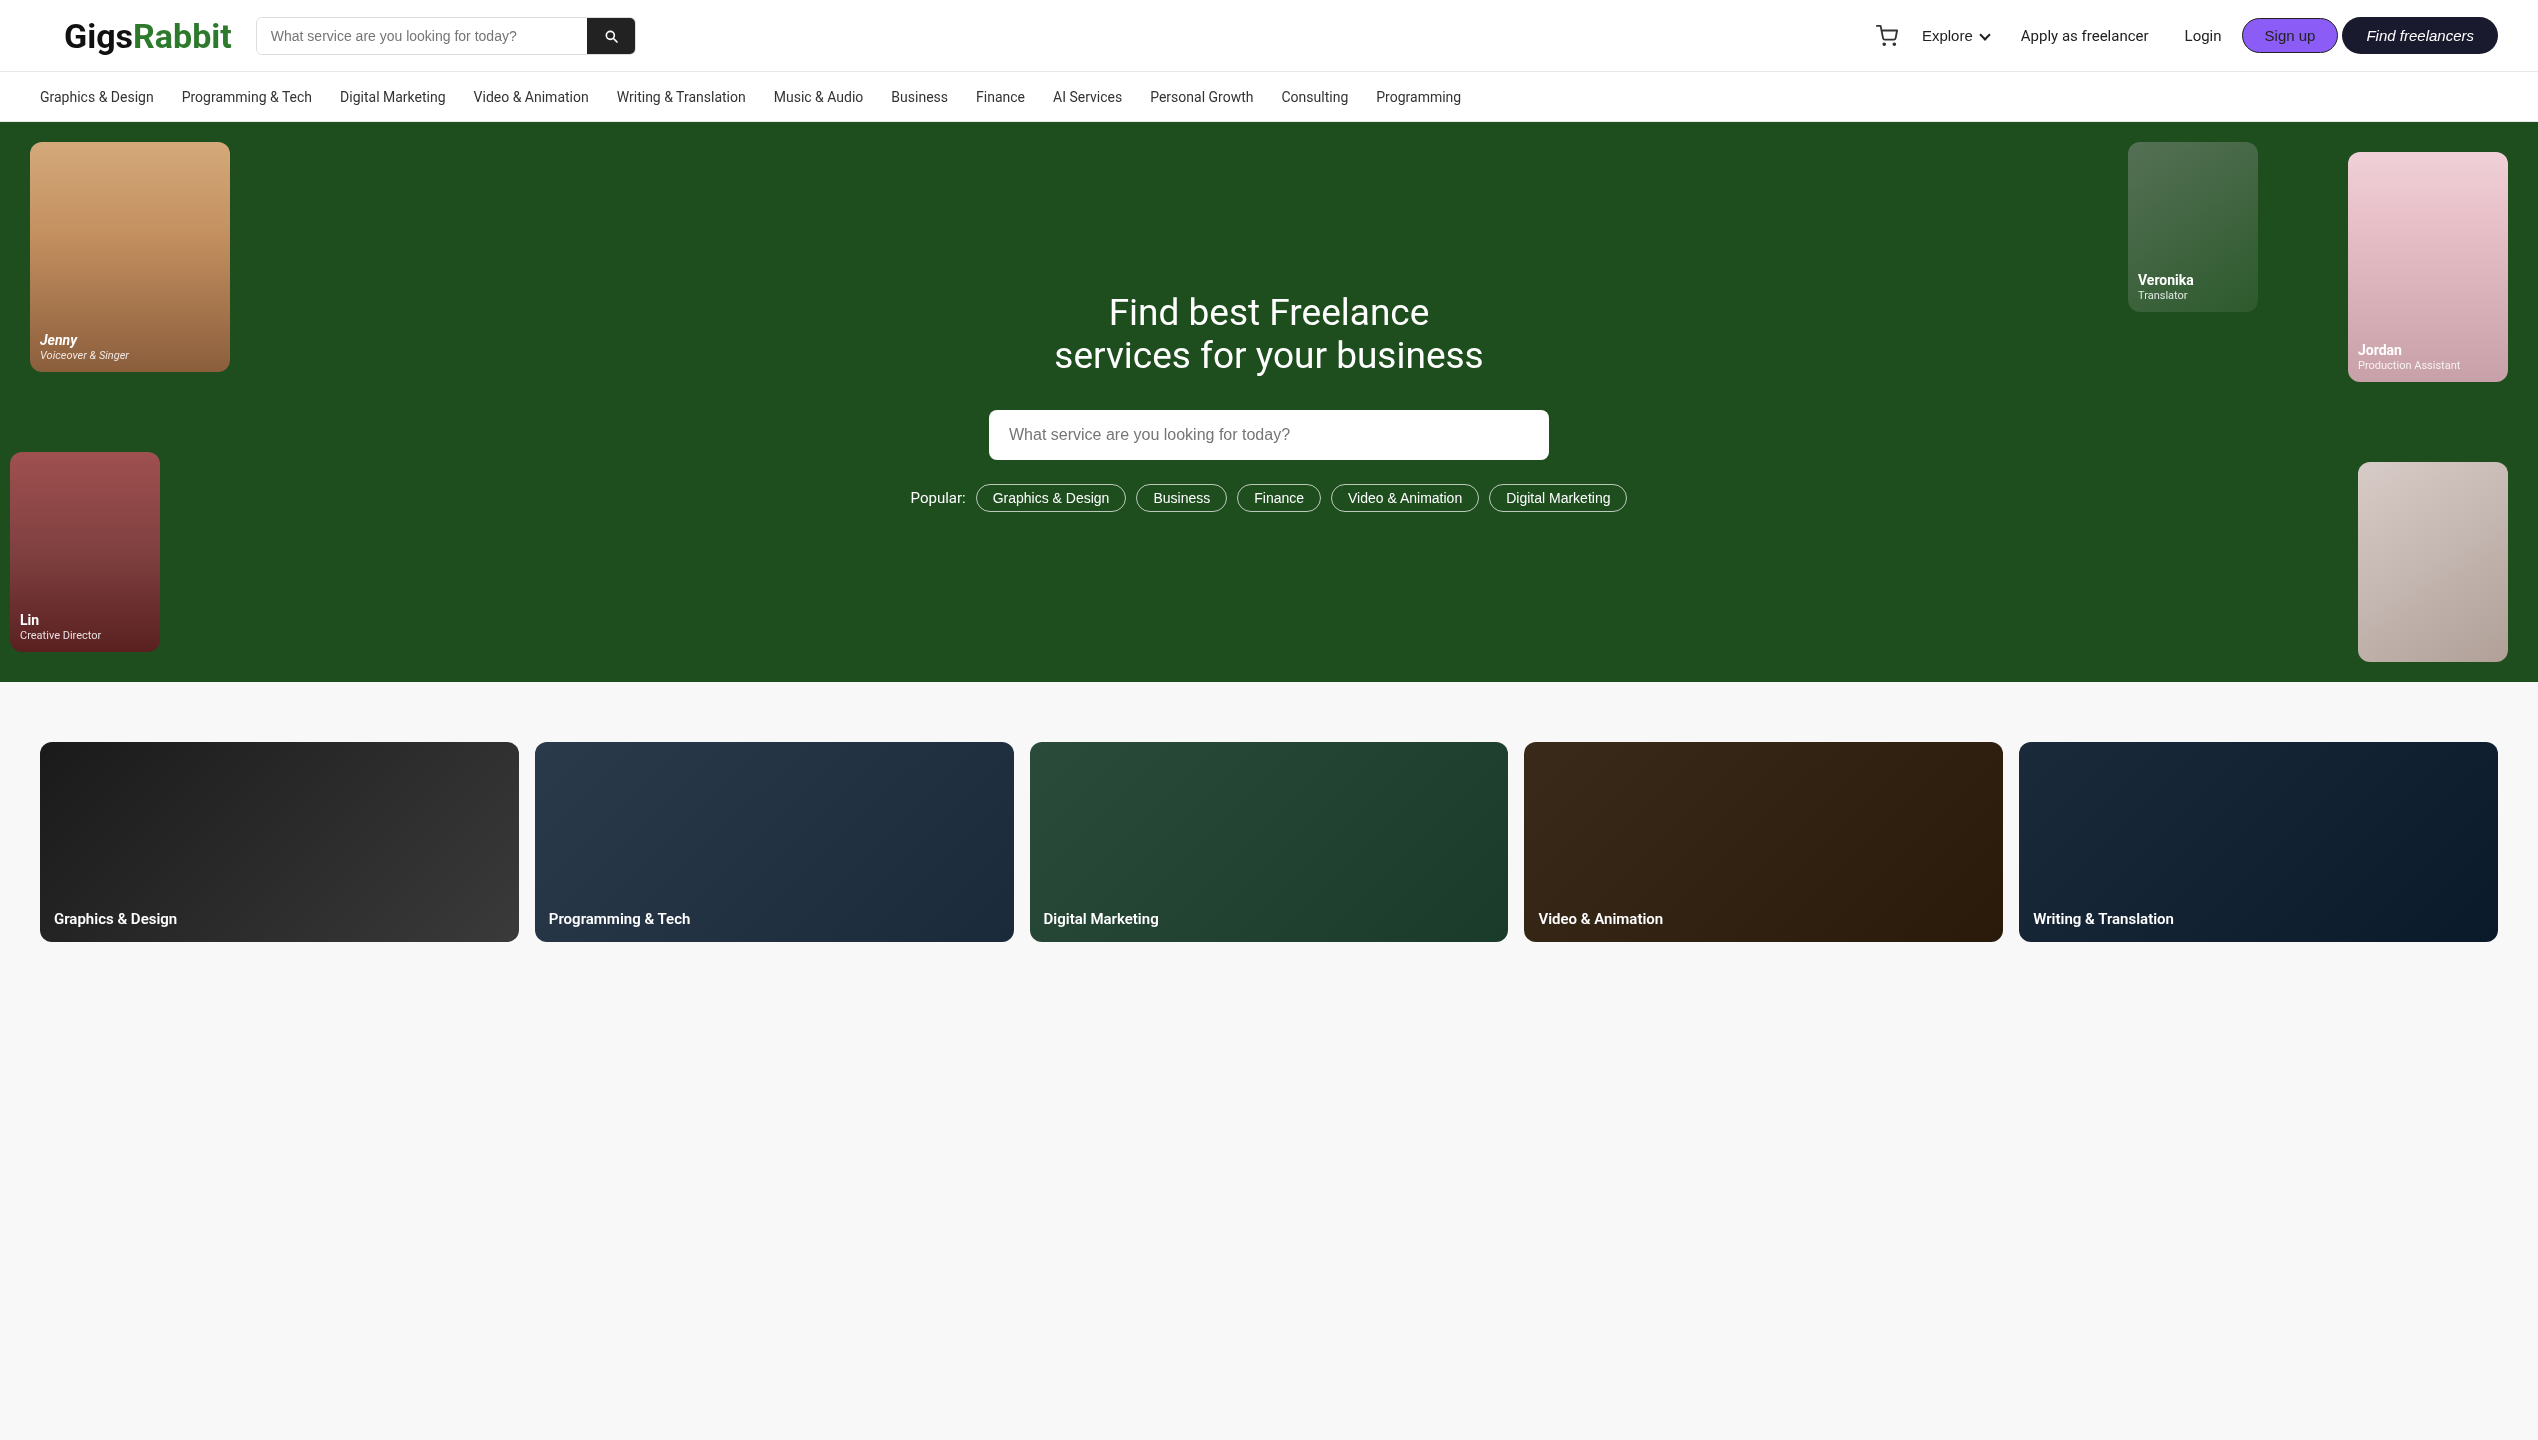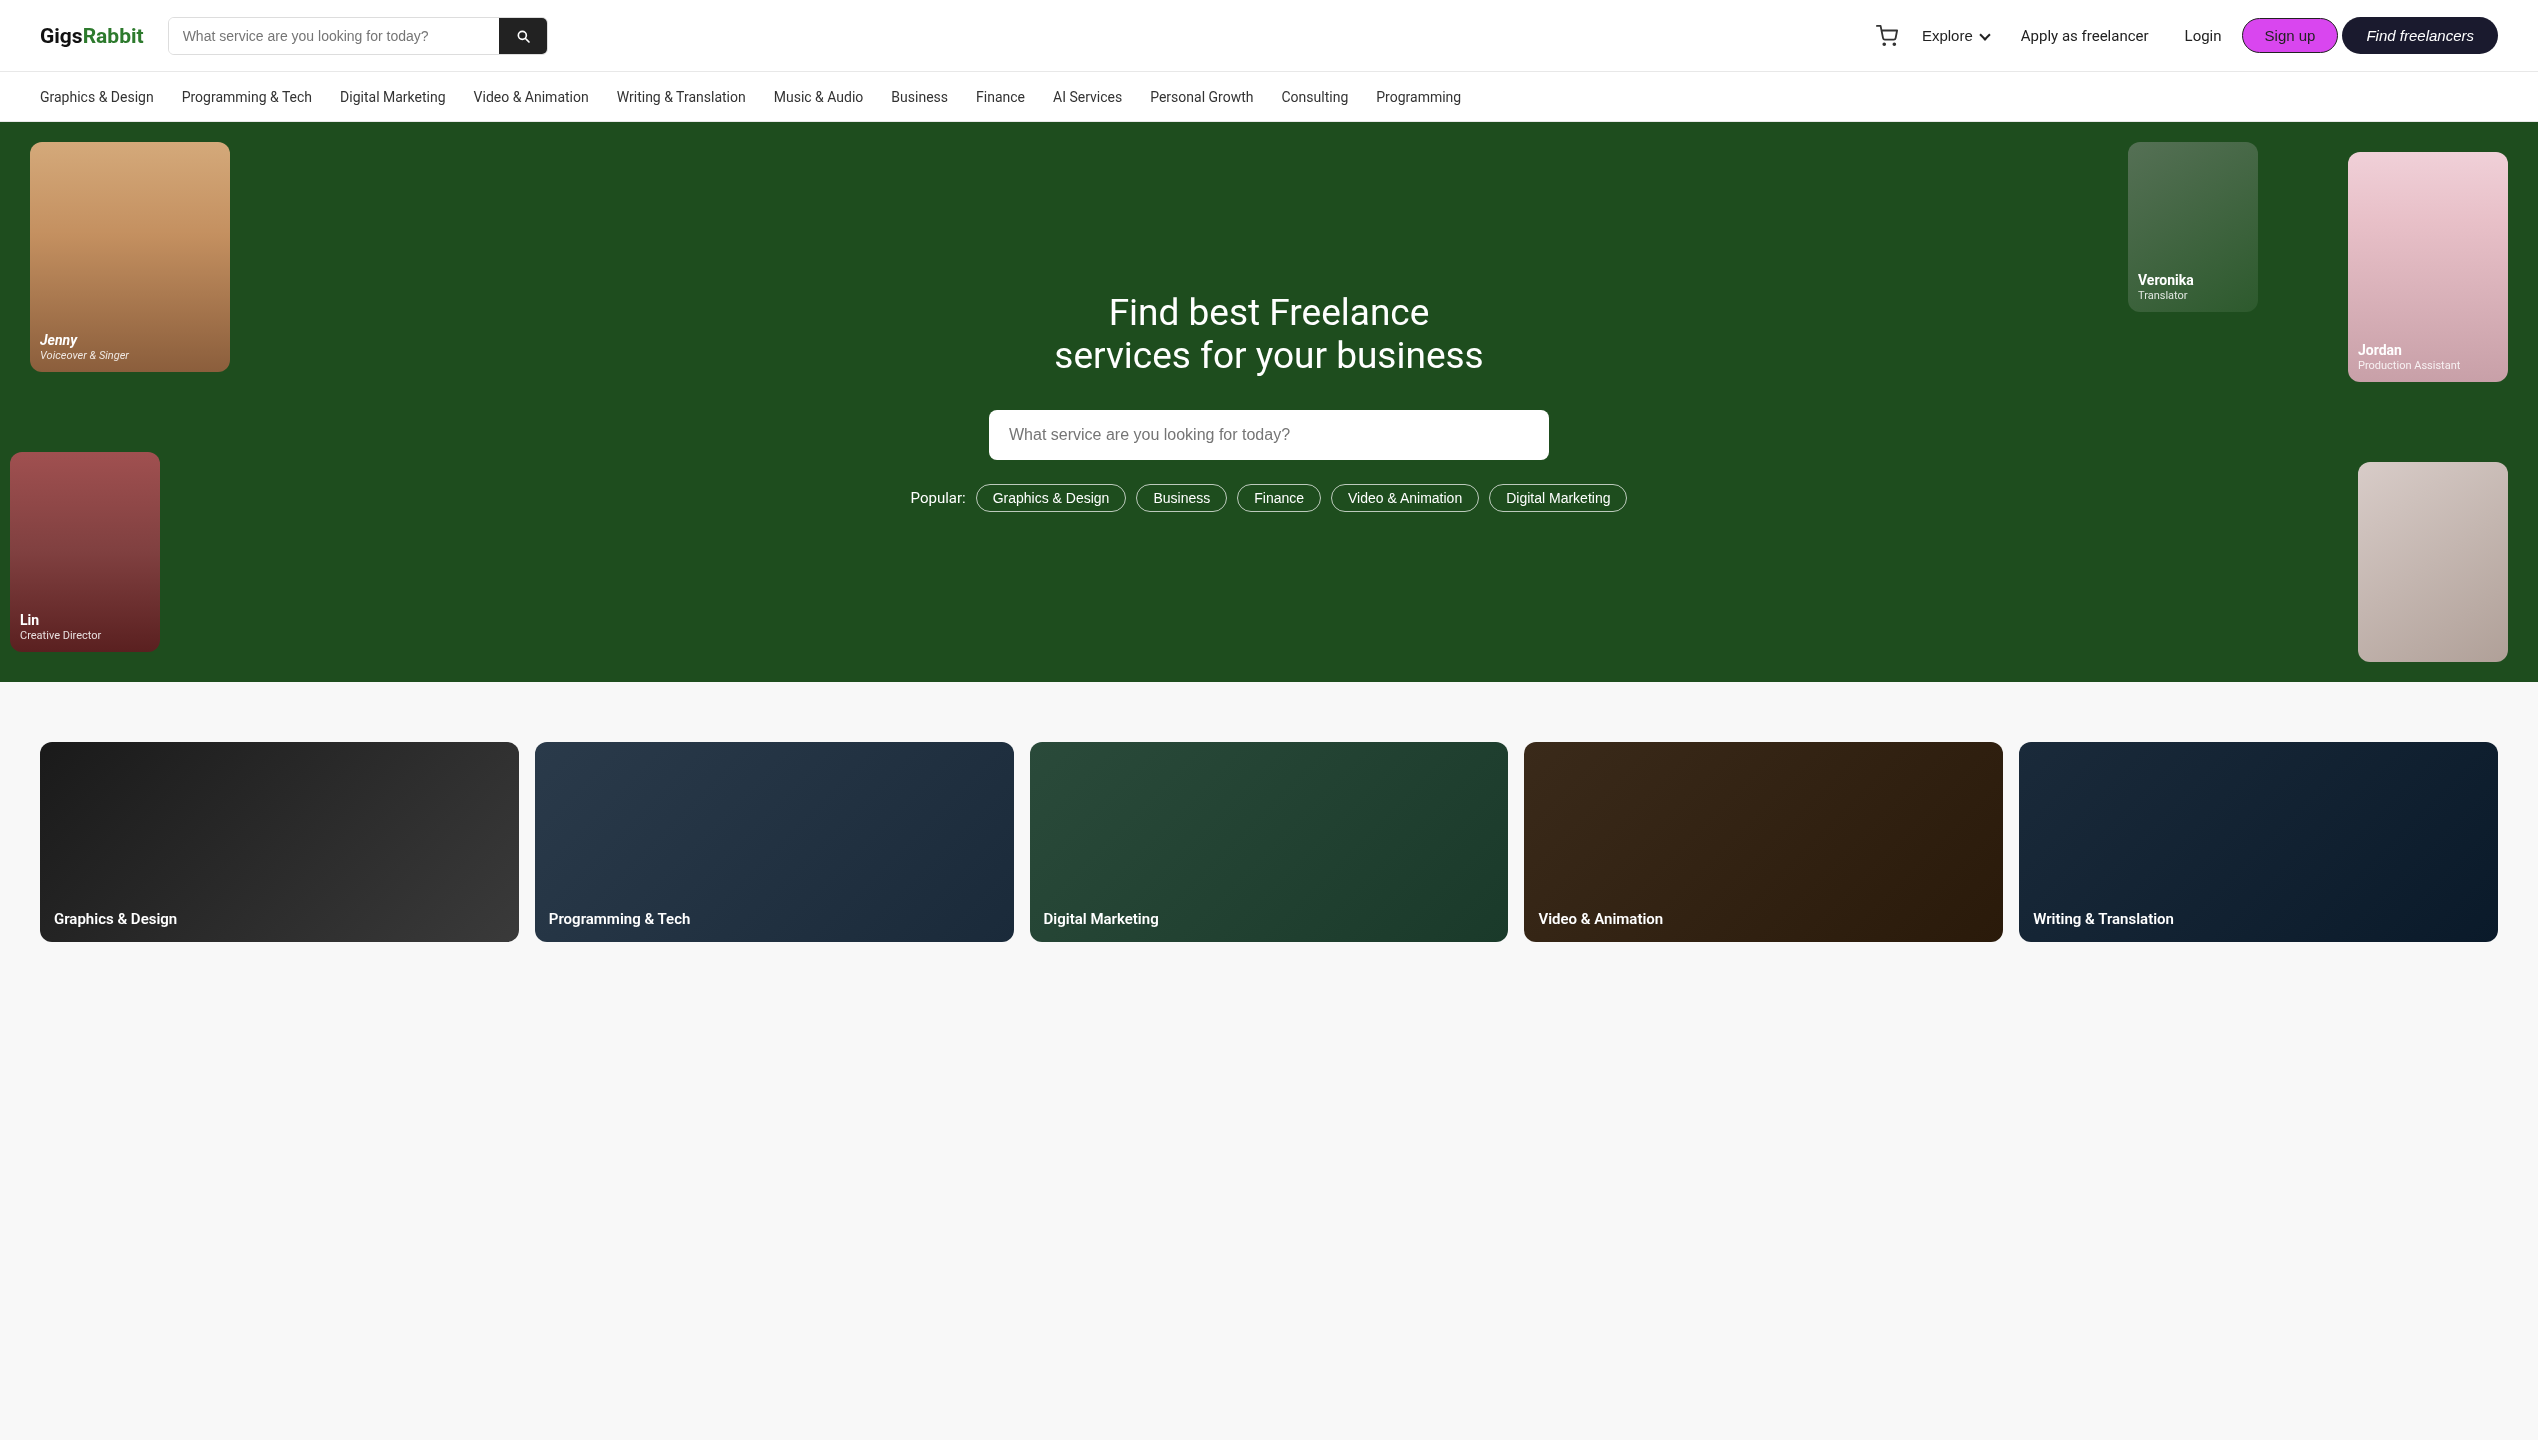--- a/index.html
+++ b/index.html
@@ -12,24 +12,25 @@
       padding: 0 40px;
       height: 72px;
       background: #fff;
       border-bottom: 1px solid #e8e8e8;
       gap: 24px;
       position: sticky;
       top: 0;
       z-index: 100;
     }
     .logo {
-      font-size: 21px;
+      font-size: 34px;
       font-weight: 700;
       white-space: nowrap;
       text-decoration: none;
+      margin-left: 24px;
     }
     .logo-gigs { color: #111; }
     .logo-rabbit { color: #2d7a2d; }
 
     .search-bar {
       display: flex;
       align-items: center;
       border: 1.5px solid #ddd;
       border-radius: 6px;
       overflow: hidden;
@@ -81,21 +82,21 @@
     .nav-link {
       background: none;
       border: none;
       cursor: pointer;
       font-size: 15px;
       color: #222;
       padding: 8px 16px;
       text-decoration: none;
     }
     .signup-btn {
-      background: #d946ef;
+      background: #8b5cf6;
       border: 1.5px solid #222;
       border-radius: 30px;
       padding: 8px 22px;
       font-size: 15px;
       font-weight: 500;
       cursor: pointer;
       color: #222;
     }
     .find-btn {
       background: #1a1a2e;

